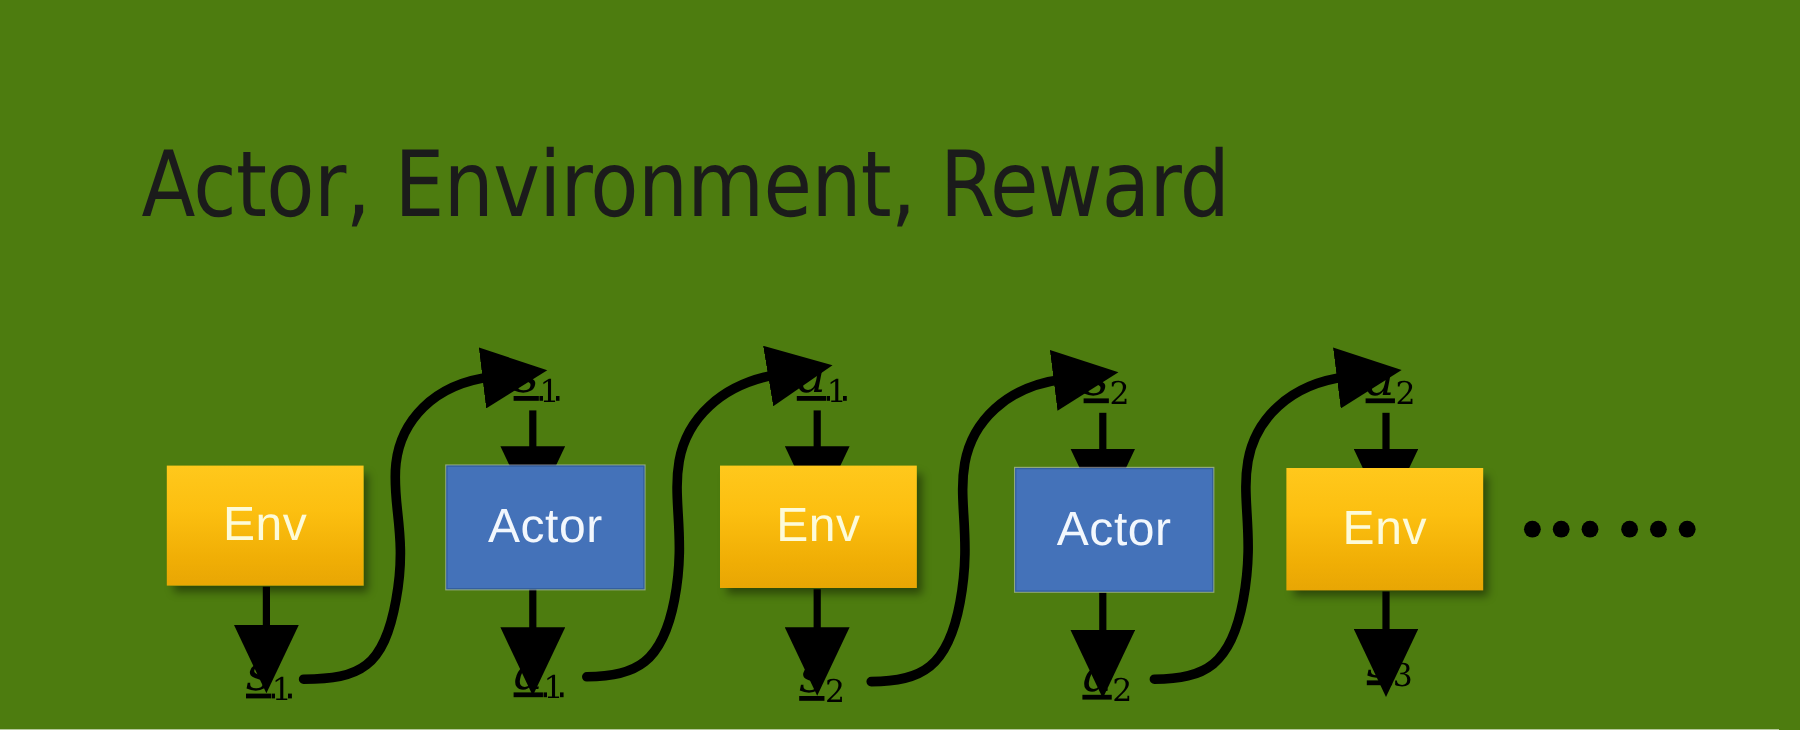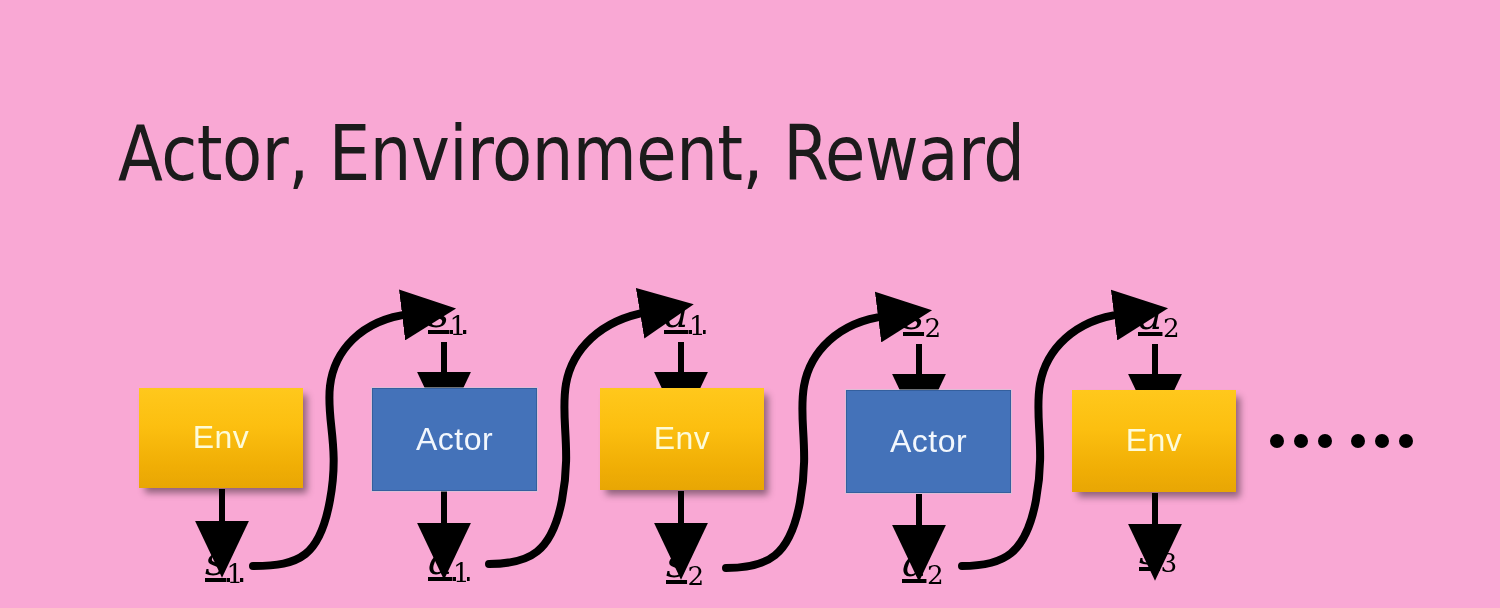--- a/index.html
+++ b/index.html
@@ -7,21 +7,21 @@
     padding: 0;
     background: #ffffff;
   }
   body {
     font-family: "Liberation Sans", sans-serif;
   }
   #slide {
     position: relative;
     width: 1500px;
     height: 608px;
-    background: #f9a8d4;
+    background: #4d7c0f;
     overflow: hidden;
   }
 
   
   #slide-title {
     position: absolute;
     left: 118px;
     top: 116px;
     font-family: "DejaVu Sans Condensed", "Liberation Sans", sans-serif;
     font-weight: 300;
@@ -34,21 +34,21 @@
     transform-origin: left top;
   }
 
   
   .node {
     position: absolute;
     display: flex;
     align-items: center;
     justify-content: center;
     box-sizing: border-box;
-    font-size: 32px;
+    font-size: 40px;
     letter-spacing: 0.5px;
   }
   .node-env {
     background: linear-gradient(180deg, #ffc81c 0%, #fcbf10 38%, #f0ae05 78%, #e8a604 100%);
     color: #fdfbd9;
     box-shadow: 5px 6px 7px -1px rgba(0,0,0,0.42);
     border: 0;
   }
   .node-actor {
     background: #4472b9;

